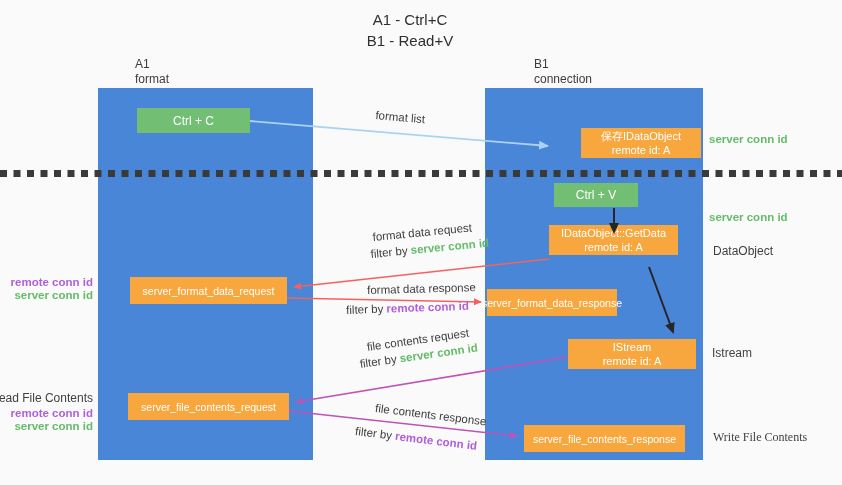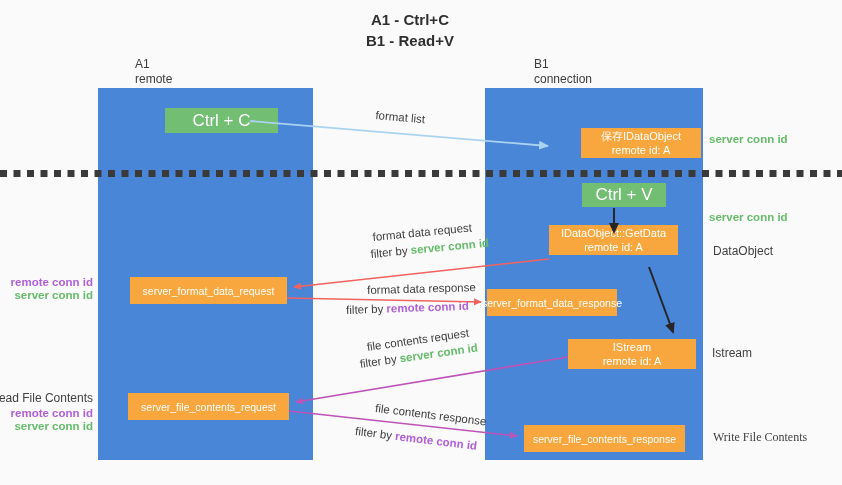--- a/index.html
+++ b/index.html
@@ -13,21 +13,21 @@
     font-family:"Liberation Sans","DejaVu Sans",sans-serif;
     background:var(--background);
     position:relative;overflow:hidden;
   }
   #diagram{position:relative;width:842px;height:485px;}
   .col{position:absolute;background:var(--column-blue);z-index:1;}
   .col-header{position:absolute;z-index:2;text-align:left;font-size:12px;line-height:15px;color:#3c3c3c;}
   .title{position:absolute;z-index:2;text-align:center;font-size:15px;line-height:21px;color:#2f2f2f;}
   .box{position:absolute;z-index:3;display:flex;flex-direction:column;align-items:center;justify-content:center;
        color:#fff;text-align:center;white-space:nowrap;}
-  .box.green{background:var(--box-green);font-size:17px;margin-left:28px;}
+  .box.green{background:var(--box-green);font-size:12px;}
   .box.orange{background:var(--box-orange);}
   .box .l1,.box .l2{font-size:11px;line-height:14px;}
   .box.single{font-size:10.5px;}
   svg.overlay{position:absolute;left:0;top:0;z-index:4;pointer-events:none;}
   .stroke-blue{stroke:var(--arrow-light-blue);}
   .stroke-red{stroke:var(--arrow-red);}
   .stroke-mag{stroke:var(--arrow-magenta);}
   .stroke-black{stroke:var(--arrow-black);}
   .fill-blue{fill:var(--arrow-light-blue);}
   .fill-red{fill:var(--arrow-red);}
@@ -39,28 +39,28 @@
   .side{position:absolute;z-index:5;font-size:11.5px;white-space:nowrap;}
   .side.right-align{text-align:right;}
   .side .row{line-height:13px;}
   .plain{color:var(--text-dark);font-size:12px;}
 </style>
 </head>
 <body>
 
 <div id="diagram">
 
-  <div class="title" style="left:298px;top:9px;width:224px;font-weight:bold;">
+  <div class="title" style="left:298px;top:9px;width:224px;">
     <div>A1 - Ctrl+C</div>
     <div>B1 - Read+V</div>
   </div>
 
   <div class="col-header" style="left:135px;top:57px;width:120px;">
     <div>A1</div>
-    <div>remote</div>
+    <div>format</div>
   </div>
   <div class="col-header" style="left:534px;top:57px;width:120px;">
     <div>B1</div>
     <div>connection</div>
   </div>
 
   <div class="col" style="left:98px;top:88px;width:215px;height:372px;"></div>
   <div class="col" style="left:485px;top:88px;width:218px;height:372px;"></div>
 
   <div class="box green" style="left:137px;top:108px;width:113px;height:25px;">

